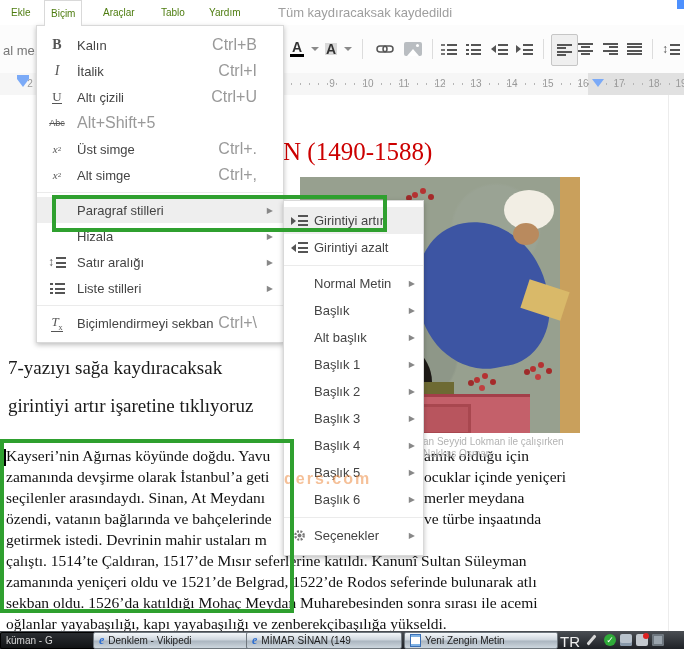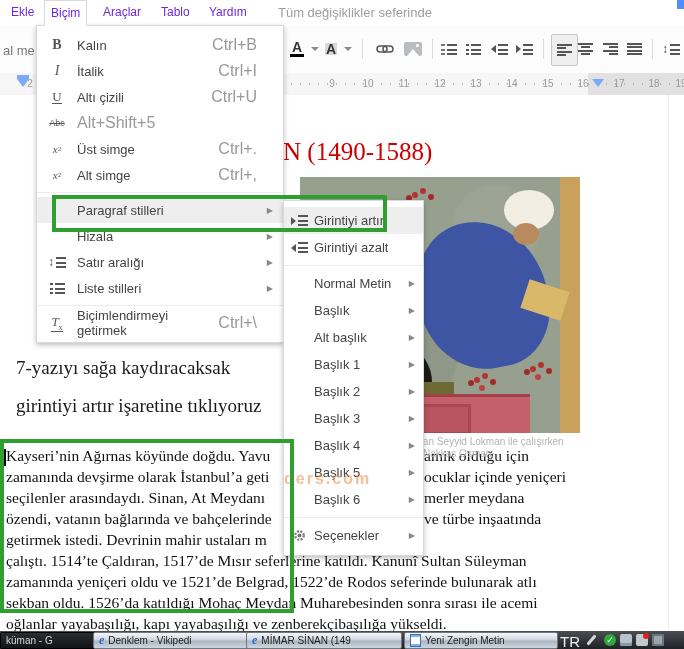--- a/index.html
+++ b/index.html
@@ -2,21 +2,21 @@
 <html><head>
 <meta charset="utf-8">
 <style>
   html,body{margin:0;padding:0;background:#fff;}
   #stage{position:relative;width:684px;height:649px;background:#fff;overflow:hidden;
          font-family:"Liberation Sans",sans-serif;-webkit-font-smoothing:antialiased;}
   .abs{position:absolute;}
 
   
   #menubar{left:0;top:0;width:684px;height:25px;background:#fff;}
-  .mb-item{position:absolute;top:0;height:25px;line-height:25px;font-size:12px;color:#6d28d9;padding:0 6px;cursor:default;}
+  .mb-item{position:absolute;top:0;height:25px;line-height:25px;font-size:10px;color:#4d7c0f;padding:0 6px;cursor:default;}
   #mb-bicim{background:#fff;border:1px solid #d9d9d9;border-bottom:none;z-index:25;}
   #mb-status{color:#9e9e9e;font-size:13px;}
 
   
   #toolbar{left:0;top:25px;width:684px;height:48px;background:#fcfcfc;border-bottom:1px solid #e5e5e5;}
   .tb-frag{position:absolute;left:3px;top:18px;font-size:13px;color:#777;}
   .tb-ic{position:absolute;top:13px;height:22px;display:flex;align-items:center;justify-content:center;color:#444;}
   .tb-sep{position:absolute;top:14px;width:1px;height:20px;background:#dcdcdc;}
   .glyphA{font-size:14px;font-weight:bold;color:#333;line-height:12px;}
   .underbar{display:block;width:14px;height:3px;background:#000;margin-top:1px;}
@@ -59,21 +59,21 @@
   .face{position:absolute;left:76%;top:18%;width:26px;height:22px;background:#b98a5e;border-radius:50%;}
   .dome{position:absolute;left:3%;bottom:20%;width:44%;height:19%;background:#1d1a16;border-radius:100% 100% 0 0/200% 200% 0 0;}
   .dome-base{position:absolute;left:0;bottom:13%;width:55%;height:7%;background:#6d6a33;}
   .wall{position:absolute;left:10%;bottom:0;width:72%;height:14%;background:#c4606a;border-top:3px solid #a33f49;}
   .wall i{position:absolute;left:30%;top:20%;width:38%;height:70%;border:3px solid #a8474f;background:#b8555e;display:block;}
   .column{position:absolute;right:0;top:0;width:7%;height:100%;background:#c9a05c;}
   .flower{position:absolute;width:6px;height:6px;border-radius:50%;background:#b53232;
           box-shadow:8px -4px 0 #b53232,16px 2px 0 #a52a2a,5px 8px 0 #c04040,-6px 3px 0 #9e2b2b;}
   .scroll-paper{position:absolute;left:80%;top:42%;width:42px;height:30px;background:#d9b969;transform:rotate(18deg);}
   #img-caption{left:423px;top:436px;font-size:10px;line-height:12px;color:#b3b3b3;z-index:6;}
-  .instr{left:16px;font-size:19px;color:#1a1a1a;z-index:5;}
+  .instr{left:8px;font-size:19px;color:#1a1a1a;z-index:5;}
   .pline{left:6px;font-size:15.5px;color:#111;z-index:5;white-space:nowrap;}
   .pright{left:424px;}
   #caret{left:4px;top:449px;width:2px;height:17px;background:#000;z-index:7;}
   #page-edge{left:668px;top:95px;width:1px;height:536px;background:#ececec;}
   #blue-corner{left:677px;top:0;width:7px;height:9px;background:#4d90fe;z-index:26;}
   #watermark{left:284px;top:470px;font-size:16px;font-weight:bold;color:rgba(235,130,50,.5);letter-spacing:2px;z-index:45;}
 
   
   #fmt-menu{left:36px;top:25px;width:246px;background:#fff;border:1px solid #d9d9d9;
             box-shadow:0 2px 5px rgba(0,0,0,.25);z-index:20;padding:6px 0;}
@@ -128,21 +128,21 @@
 <body>
 
 <div id="stage">
 
   <div id="menubar" class="abs">
     <div class="mb-item" style="left:5px;">Ekle</div>
     <div class="mb-item" id="mb-bicim" style="left:44px;">Biçim</div>
     <div class="mb-item" style="left:97px;">Araçlar</div>
     <div class="mb-item" style="left:155px;">Tablo</div>
     <div class="mb-item" style="left:203px;">Yardım</div>
-    <div class="mb-item" id="mb-status" style="left:272px;">Tüm değişiklikler seferinde</div>
+    <div class="mb-item" id="mb-status" style="left:272px;">Tüm kaydıracaksak kaydedildi</div>
   </div>
   <div id="blue-corner" class="abs"></div>
 
   <div id="toolbar" class="abs">
     <span class="tb-frag">al me...</span>
     <div class="tb-ic" style="left:290px;flex-direction:column;">
       <span class="glyphA">A</span>
         <span class="underbar"></span>
     </div>
     <div class="tb-ic" style="left:308px;">
@@ -352,21 +352,21 @@
           <span class="bars3"></span>
         </span>
       <span class="mi-label">Liste stilleri</span>
       <span class="mi-arrow">▶</span>
     </div>
     <div class="msep"></div>
     <div class="mi">
       <span class="mi-ic">
           <span class="ic-tx">T<sub>x</sub></span>
         </span>
-      <span class="mi-label">Biçimlendirmeyi getirmek</span>
+      <span class="mi-label">Biçimlendirmeyi sekban</span>
       <span class="mi-short">Ctrl+\</span>
     </div>
   </div>
 
   <div id="styles-menu" class="abs">
     <div class="mi hl-row">
       <span class="mi-ic">
           <span class="ind">
             <b class="tri-r"></b>
             <span class="bars3"></span>

